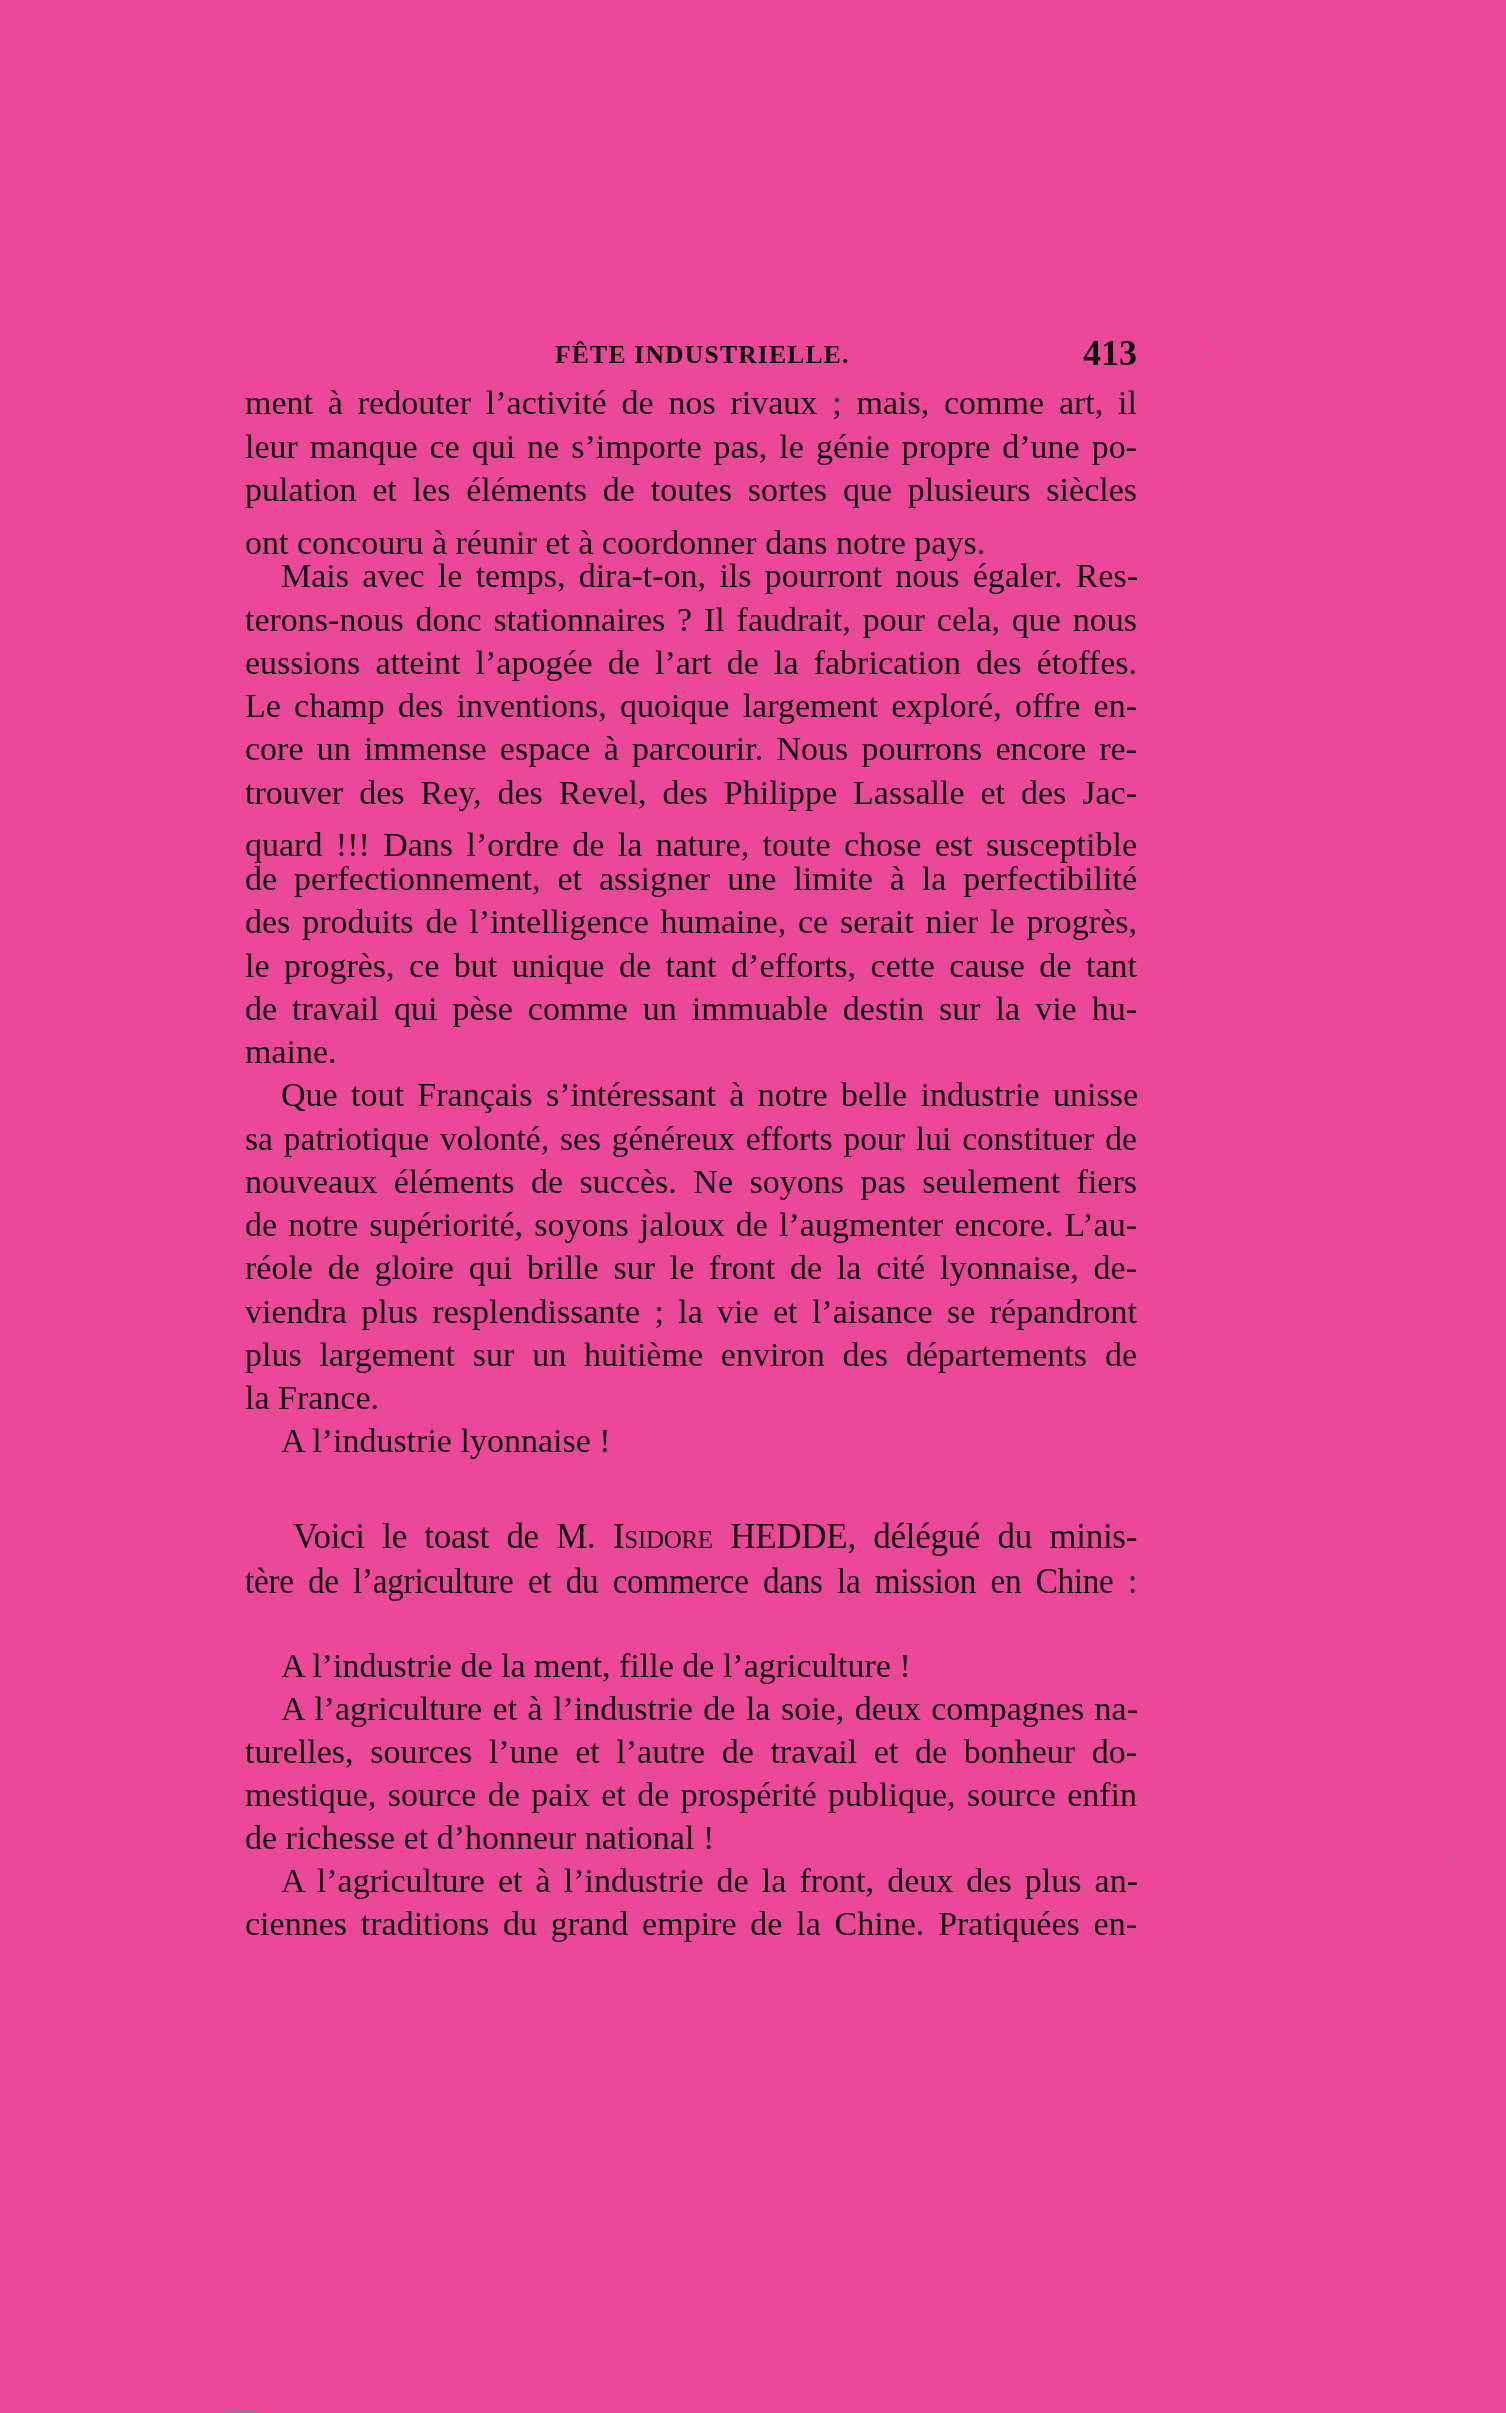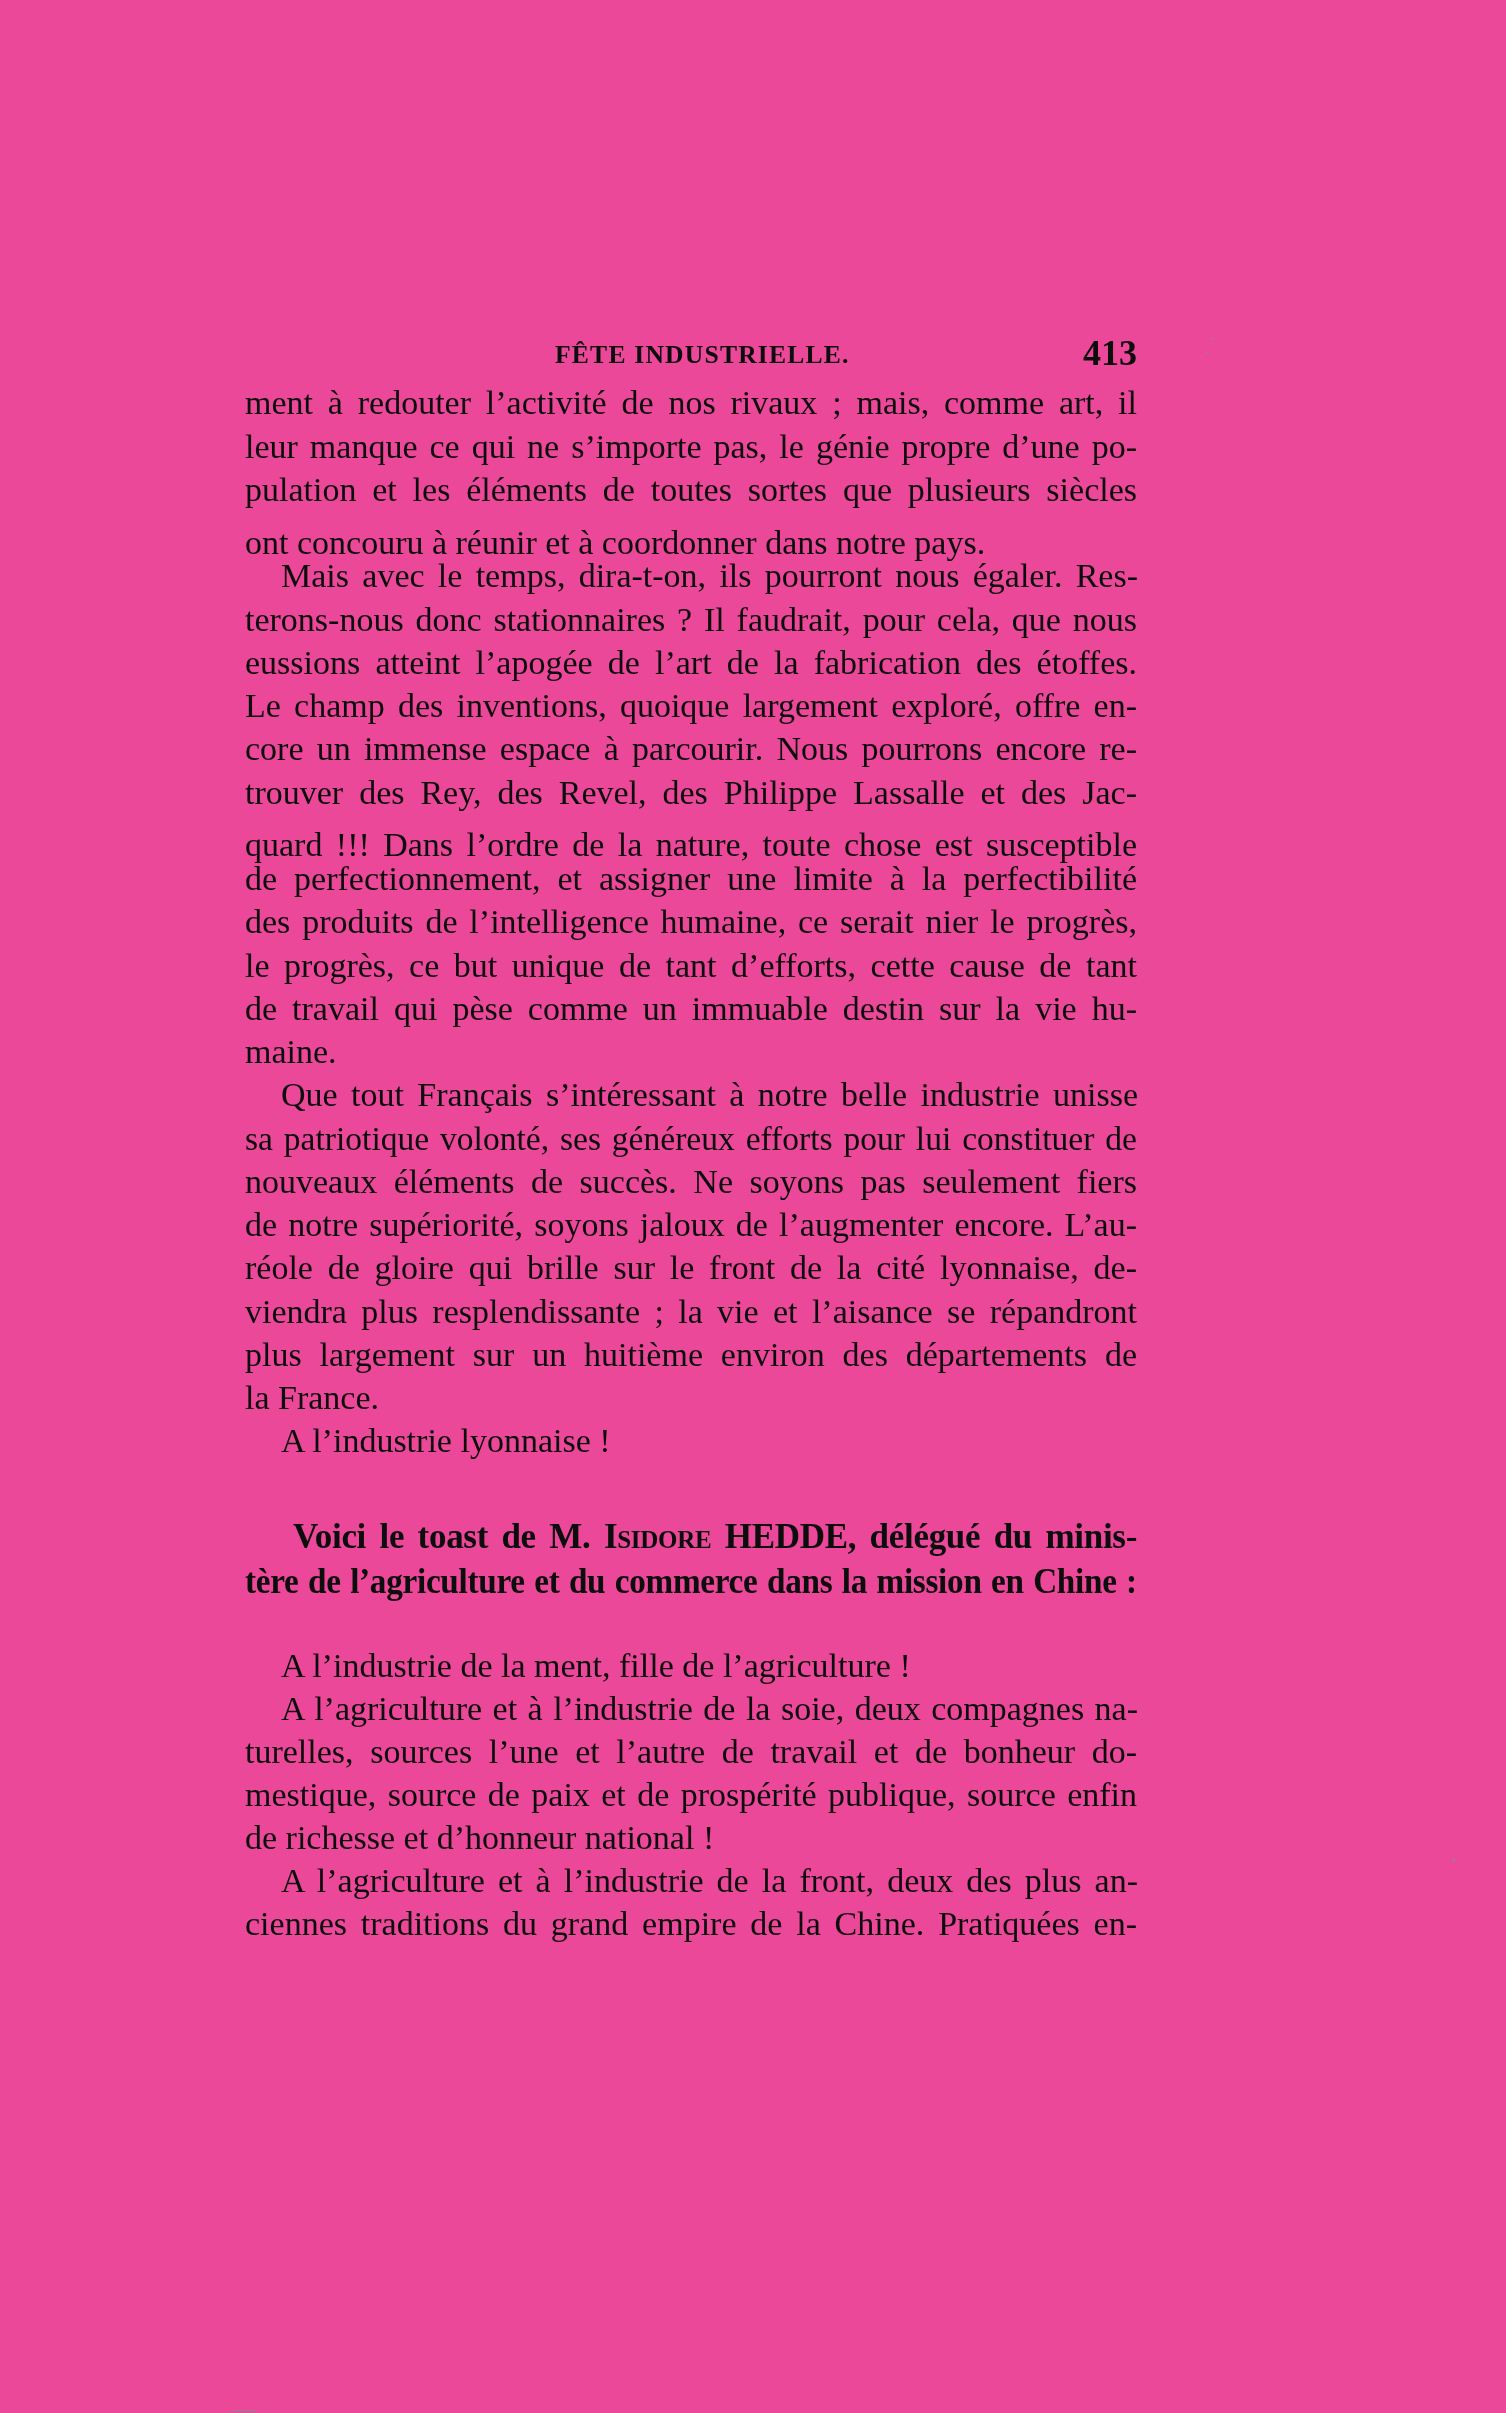--- a/index.html
+++ b/index.html
@@ -37,21 +37,21 @@
     left: 1081px;
     top: 332px;
     width: 56px;
     text-align: right;
     font-family: "Liberation Serif", "DejaVu Serif", serif;
     font-weight: bold;
     font-size: 36px;
     color: #0d0d0d;
   }
   .heading-line {
-    font-weight: bold;
+    font-weight: normal;
     font-size: 35px;
     letter-spacing: -0.3px;
   }
   .smallcaps { font-variant: small-caps; }
   .speck { position: absolute; background: #888; }
 </style>
 </head>
 <body>
 
 <div class="page">

